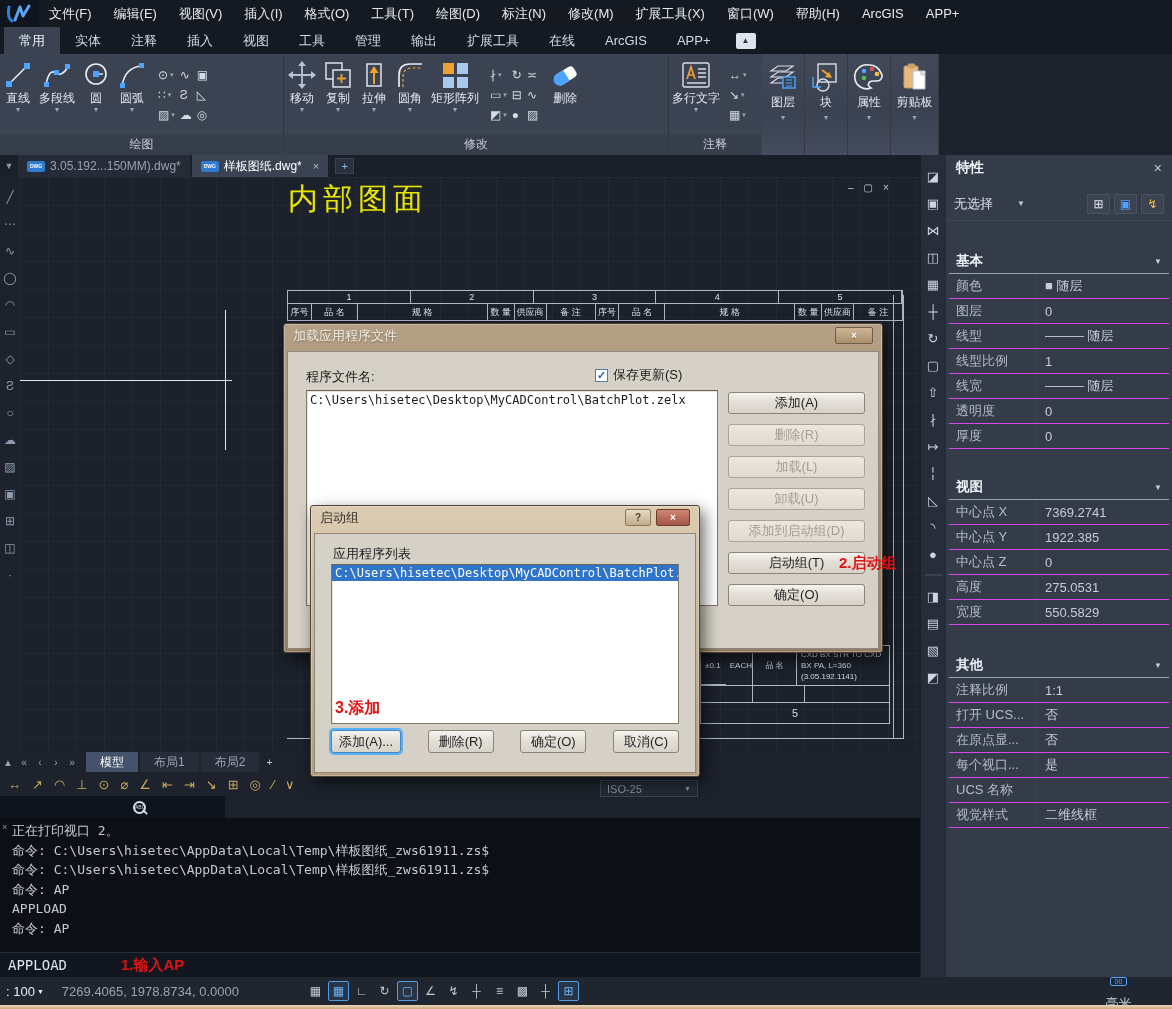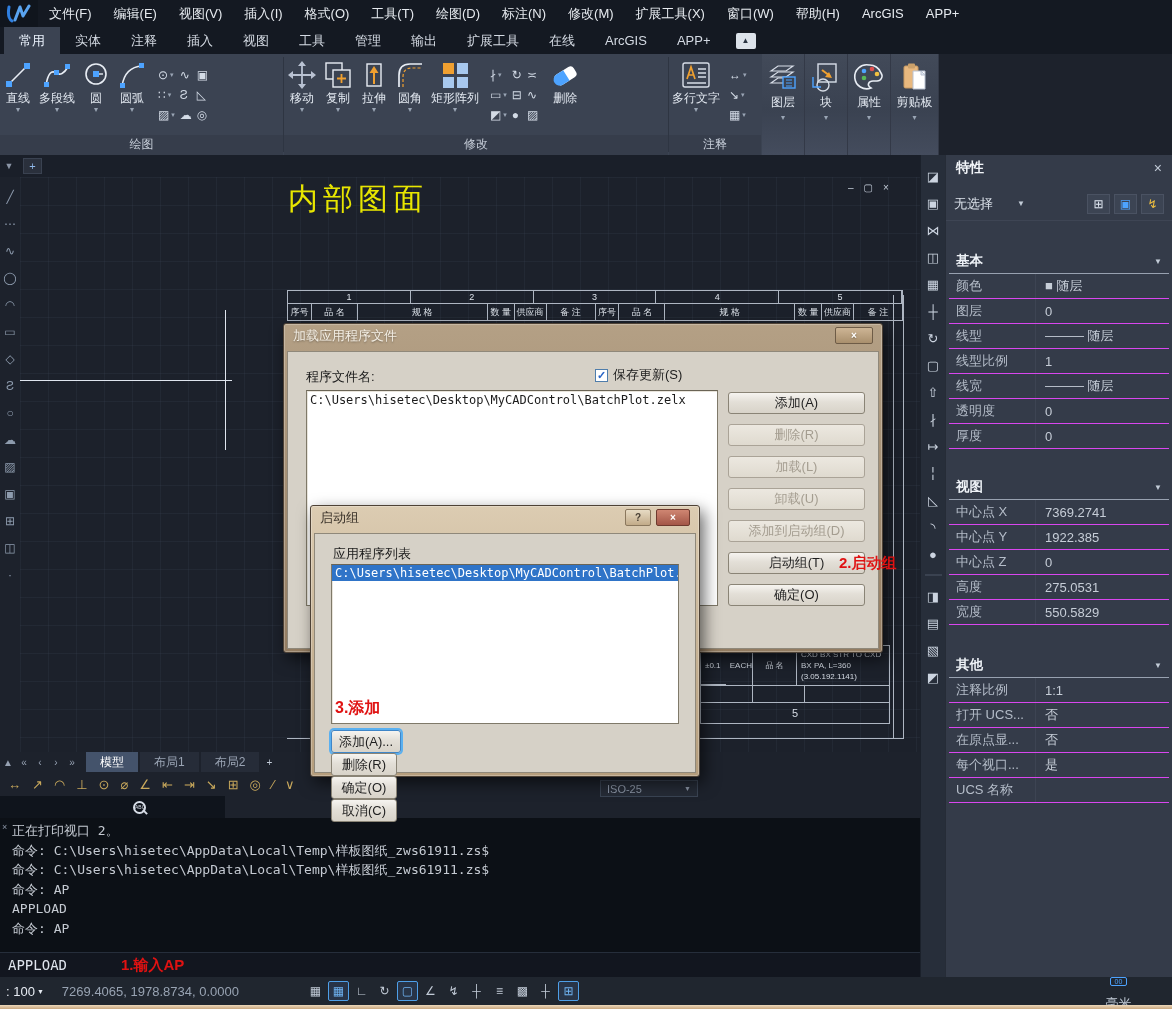--- a/index.html
+++ b/index.html
@@ -175,21 +175,21 @@
   .chkwrap { position:absolute; display:flex; align-items:center; gap:5px; font-size:13px; color:#1c1c1c; }
   .chk { width:13px; height:13px; background:#fff; border:1px solid #4f7dab; display:flex; align-items:center; justify-content:center; }
   .g-check::before { content:"✓"; font-size:11px; color:#2a66c8; font-weight:bold; }
   .listbox { position:absolute; background:#ffffff; border:1px solid #7f7969; border-top-color:#6a6455; box-shadow:inset 1px 1px 0 #e9e5dc; overflow:hidden; }
   .pathtext { font:12px "DejaVu Sans Mono", monospace; color:#1c1c1c; padding:2px 3px; white-space:nowrap; }
   .selitem { background:#2f74c8; color:#fff; font:12px "DejaVu Sans Mono", monospace; padding:1px 3px; white-space:nowrap; }
   .dbtn { height:22px; background:linear-gradient(#f6f4f0,#e3dfd7 45%,#d8d3c9); border:1px solid #8a8476; border-radius:3px; font-size:13px; color:#1f1f1f; display:flex; align-items:center; justify-content:center; white-space:nowrap; }
   .dbtn.disabled { color:#a49d90; background:linear-gradient(#ece8e0,#dfdacf); border-color:#aaa397; }
   .dbtn.active { box-shadow:0 0 0 2px #5ab0f0; border-color:#3f86c8; }
   .d1btns { position:absolute; left:440px; top:40px; width:137px; display:flex; flex-direction:column; gap:10px; }
-  .d2btns { position:absolute; left:16px; right:16px; top:196px; display:flex; justify-content:space-between;flex-direction:column; }
+  .d2btns { position:absolute; left:16px; right:16px; top:196px; display:flex; justify-content:space-between; }
   .d2btns .dbtn { width:66px; height:23px; }
   .d2btns .dbtn:nth-child(1) { width:70px; }
   .ann2 { position:absolute; left:551px; top:202px; z-index:5; }
   .ann3 { position:absolute; left:20px; top:164px; font-size:16px; }
 </style>
 </head>
 <body>
 
 <div id="app">
 
@@ -512,20 +512,33 @@
             </svg>
         </span>
         <span class="blabel">剪贴板</span>
         <span class="caret"></span>
       </div>
     </div>
   </div>
 
   <div class="abs doctabs">
     <span class="dock-arrow g-down"></span>
+    <div style="display:flex">
+
+    <span class="dtab">
+        <span class="dwgico"></span>
+        <span>3.05.192...150MM).dwg*</span>
+
+      </span>
+        <span class="dtab active">
+        <span class="dwgico"></span>
+        <span>样板图纸.dwg*</span>
+        <span class="tabx g-x"></span>
+      </span>
+      </div>
     <span class="newtab g-plus"></span>
   </div>
 
   <div class="abs ltool">
 
   <span class="ticon">╱</span>
       <span class="ticon">⋯</span>
       <span class="ticon">∿</span>
       <span class="ticon">◯</span>
       <span class="ticon">◠</span>
@@ -832,20 +845,24 @@
         <span class="pval">否</span>
       </div>
         <div class="prow">
         <span class="plabel">每个视口...</span>
         <span class="pval">是</span>
       </div>
         <div class="prow">
         <span class="plabel">UCS 名称</span>
         <span class="pval"></span>
       </div>
+        <div class="prow">
+        <span class="plabel">视觉样式</span>
+        <span class="pval">二维线框</span>
+      </div>
       </div>
   </div>
 
   <div class="dlg dlg1">
     <div class="tbar">
       <span>加载应用程序文件</span>
       <span class="tbtn tx1 g-x"></span>
     </div>
     <div class="dbody">
       <span class="dlabel" style="left:18px;top:16px">程序文件名:</span>

